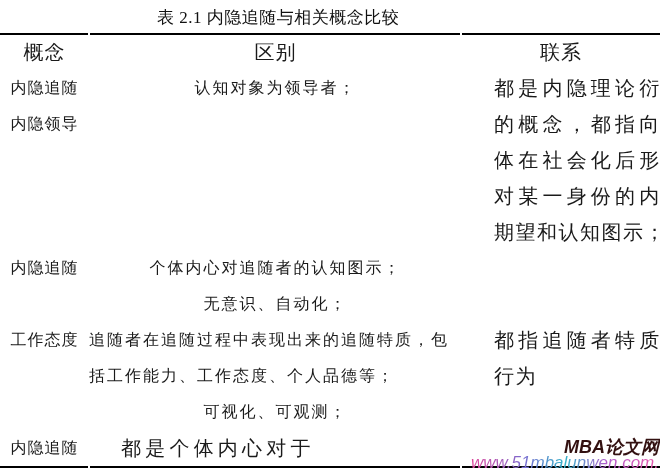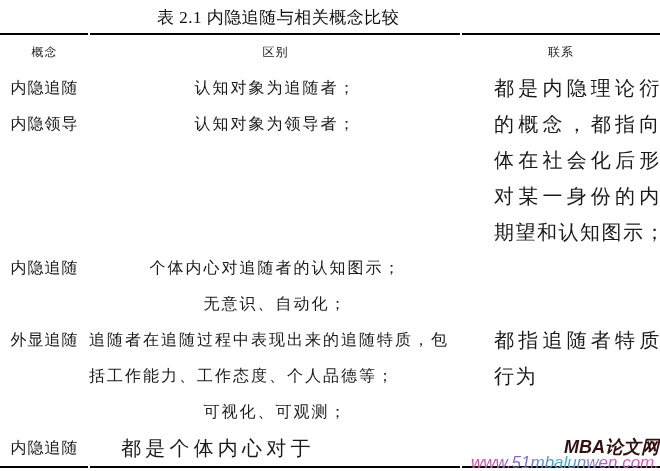--- a/index.html
+++ b/index.html
@@ -17,21 +17,21 @@
   .rule .s1 { width:88px; margin-right:2px; }
   .rule .s2 { width:370px; margin-right:2px; }
   .rule .s3 { width:198px; }
   .rule-top { top:33px; }
   .rule-bottom { top:466px; }
   .header-row {
     position:absolute; top:35px; left:0; width:660px; height:35px; display:flex;
   }
   .header-cell {
     display:flex; align-items:center; justify-content:center;
-    font-size:12px; letter-spacing:1px;font-family:Liberation Serif, serif;
+    font-size:20px; letter-spacing:1px;font-family:Liberation Serif, serif;
   }
   .hc1 { width:89px; } .hc2 { width:373px; } .hc3 { width:198px; }
   .table-body {
     position:absolute; top:70px; left:0; width:660px;
     display:grid; grid-template-columns:89px 373px 198px;
   }
   .cell { min-height:36px; }
   .c1 { text-align:center; font-size:16px; letter-spacing:1px; }
   .c2 { text-align:center; font-size:16px; letter-spacing:2px; }
   .c3 { font-size:20px; letter-spacing:1.5px; padding-left:3px;margin-left:29px; }
@@ -73,38 +73,37 @@
     <div class="header-cell hc3">联系</div>
   </div>
 
   <div class="table-body">
 
     <div class="cell c1">
       <div class="line">内隐追随</div>
       <div class="line">内隐领导</div>
     </div>
     <div class="cell c2">
-      <div class="line">认知对象为追随者；</div>
       <div class="line">认知对象为领导者；</div>
     </div>
     <div class="cell c3">
       <div class="para-justify">都是内隐理论衍生的概念，都指向个体在社会化后形成对某一身份的内在期望和认知图示；</div>
     </div>
 
     <div class="cell c1">
       <div class="line">内隐追随</div>
     </div>
     <div class="cell c2">
       <div class="line">个体内心对追随者的认知图示；</div>
       <div class="line">无意识、自动化；</div>
     </div>
     <div class="cell c3"></div>
 
     <div class="cell c1">
-      <div class="line">外显追随</div>
+      <div class="line">工作态度</div>
     </div>
     <div class="cell c2">
       <div class="para-center">追随者在追随过程中表现出来的追随特质，包括工作能力、工作态度、个人品德等；</div>
       <div class="line">可视化、可观测；</div>
     </div>
     <div class="cell c3">
       <div class="para-justify">都指追随者特质、行为</div>
     </div>
 
     <div class="cell c1">

